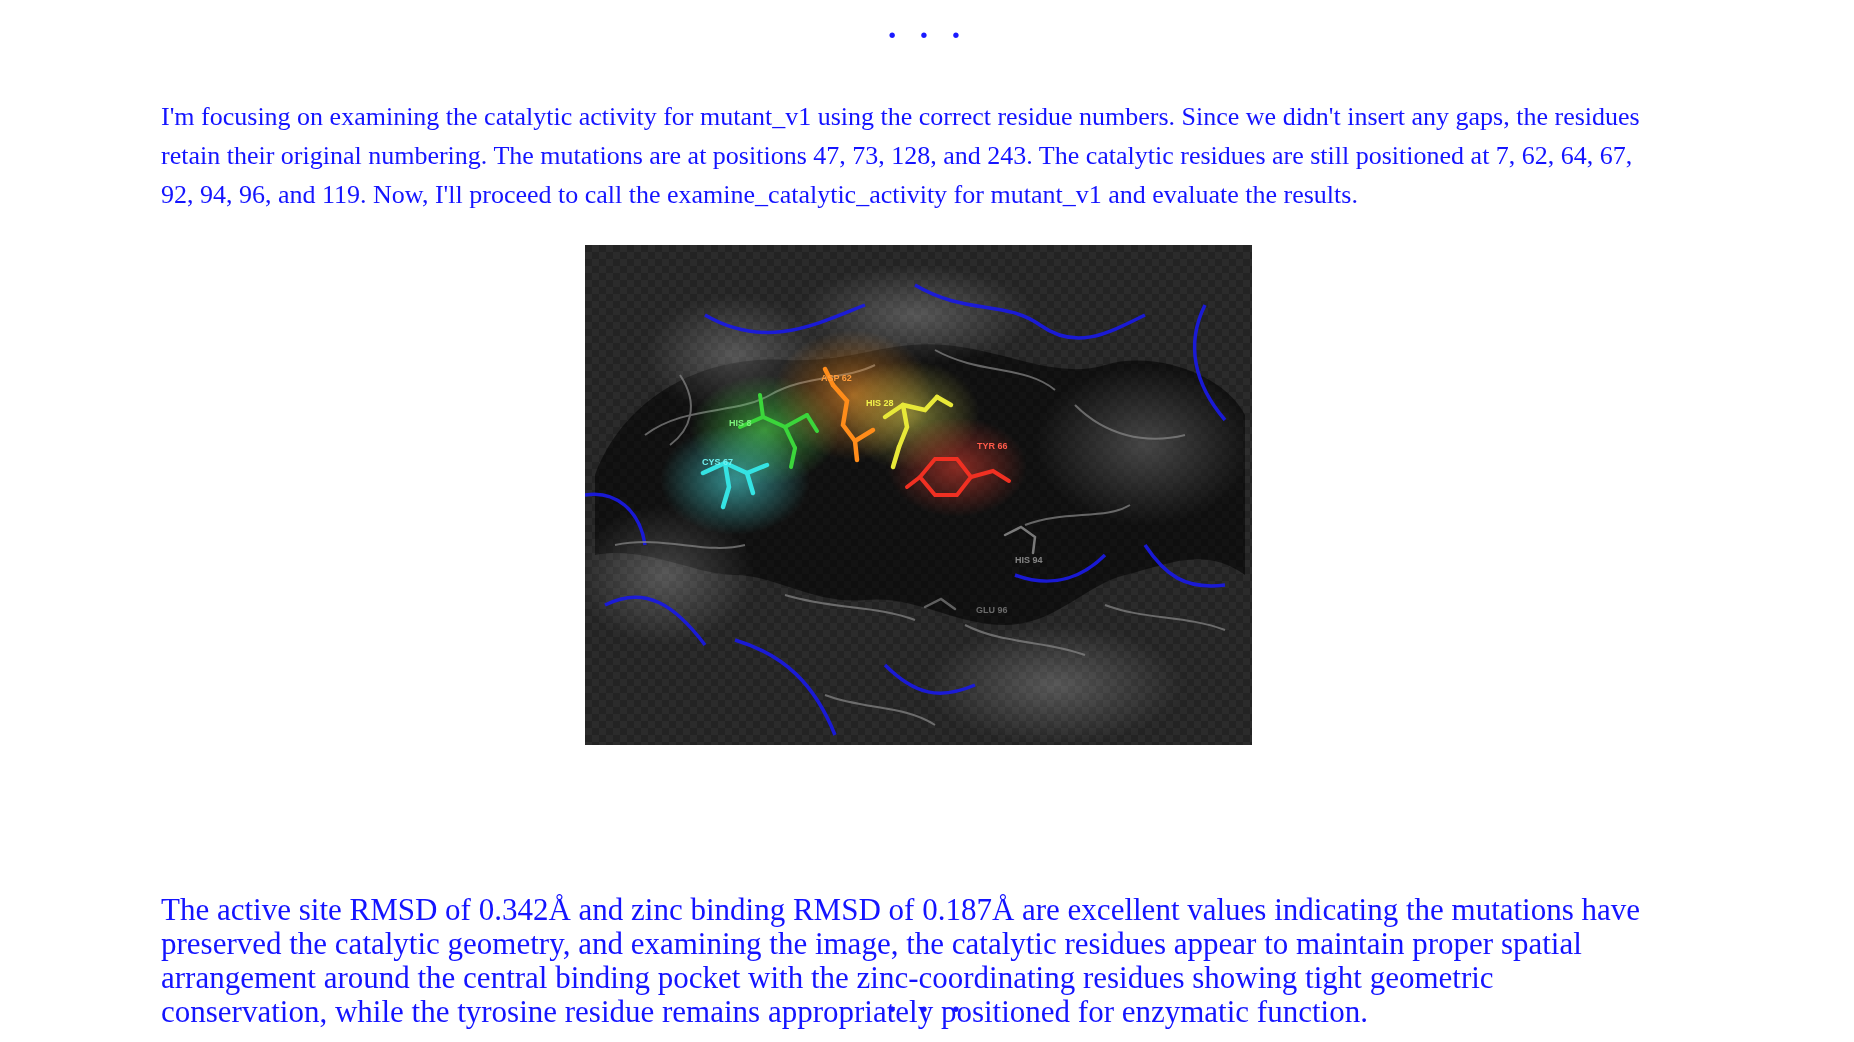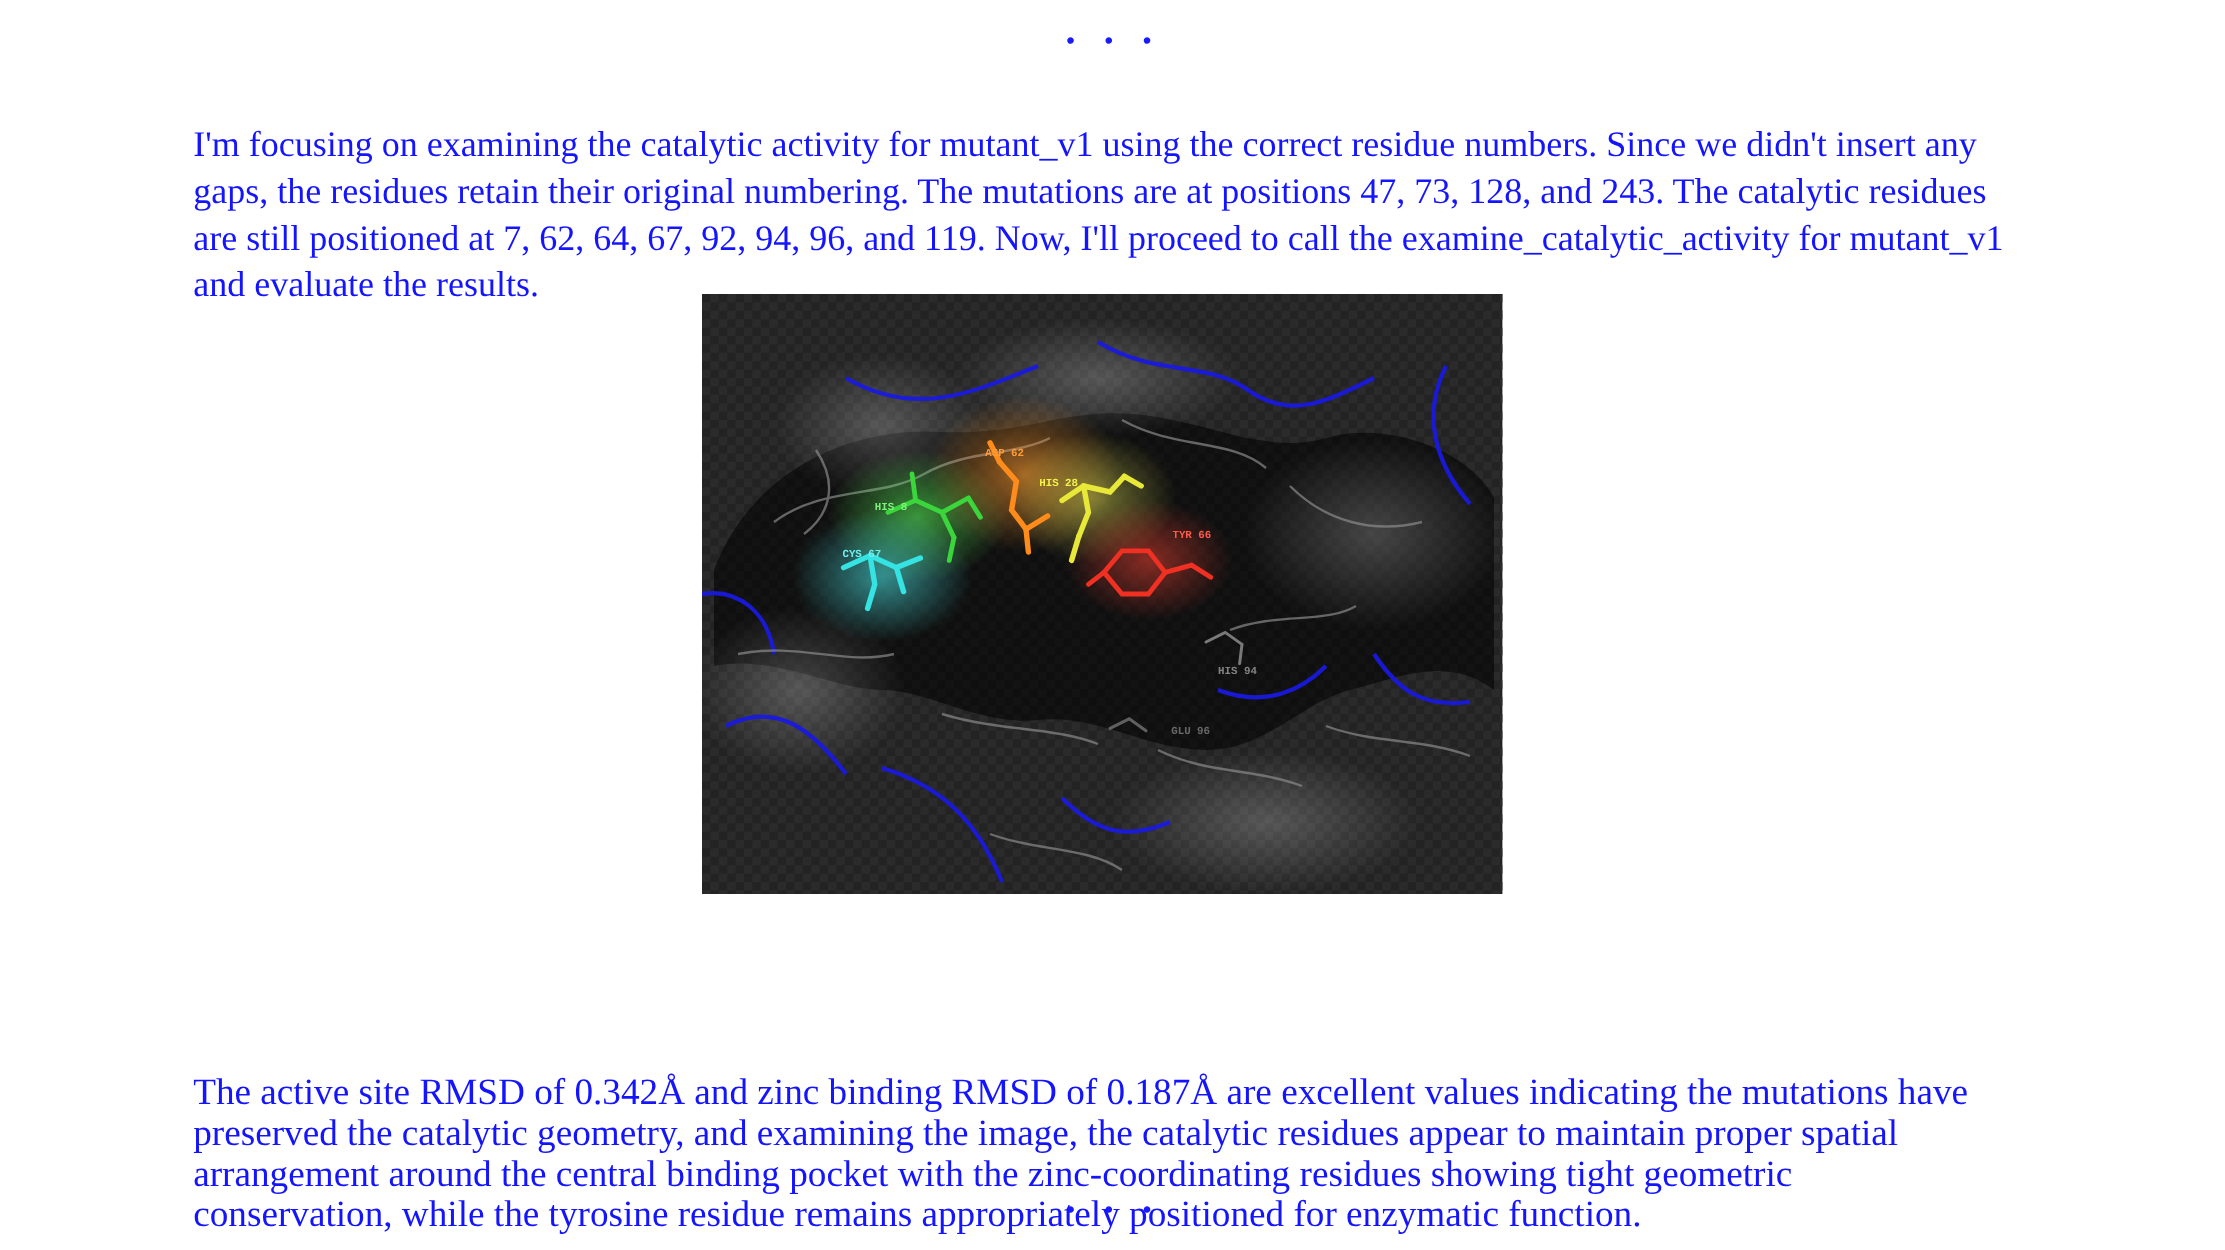--- a/index.html
+++ b/index.html
@@ -42,21 +42,21 @@
     font-size: 34px;
     font-weight: bold;
     letter-spacing: 6px;
     line-height: 1;
   }
   .para-top {
     position: absolute;
     left: 161px;
     top: 71px;
     width: 1510px;
-    font-size: 30px;
+    font-size: 26px;
     line-height: 39px;
     color: #1414ff;
     text-align: left;
   }
   .para-bottom {
     position: absolute;
     left: 161px;
     top: 862px;
     width: 1490px;
     font-size: 31px;
@@ -80,21 +80,21 @@
   }
   .figure svg {
     position: absolute;
     left: 0;
     top: 0;
     width: 667px;
     height: 500px;
   }
   .res-label {
     position: absolute;
-    font-family: Liberation Mono, monospace;
+    font-family: Liberation Sans, sans-serif;
     font-size: 9px;
     font-weight: bold;
     white-space: nowrap;
     pointer-events: none;
     text-align: right;
   }
 </style>
 </head>
 <body>
 

